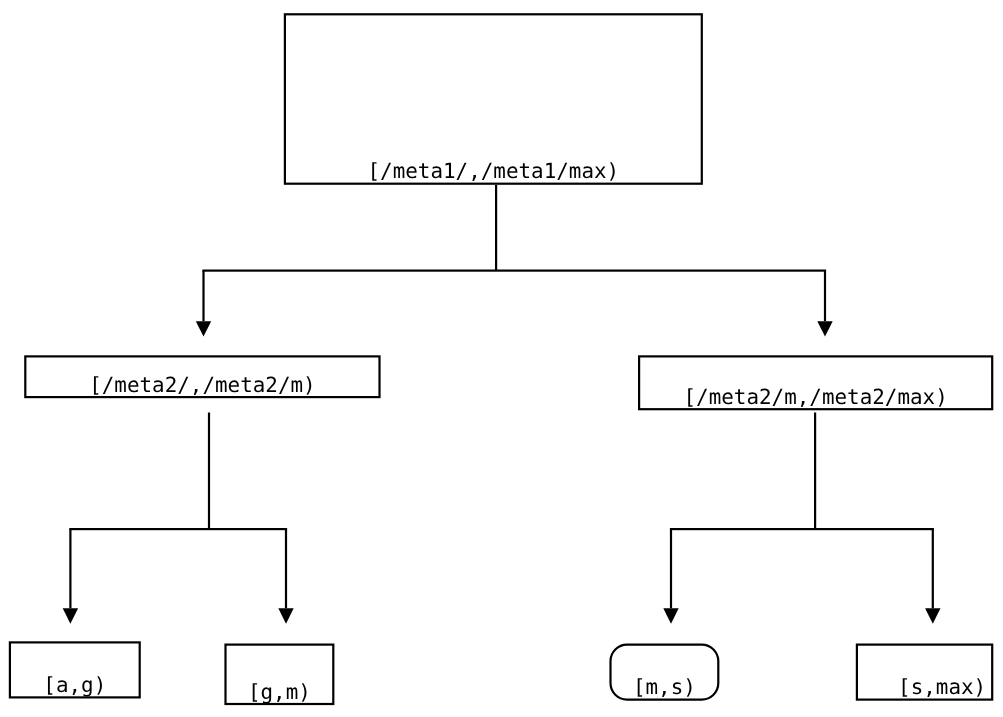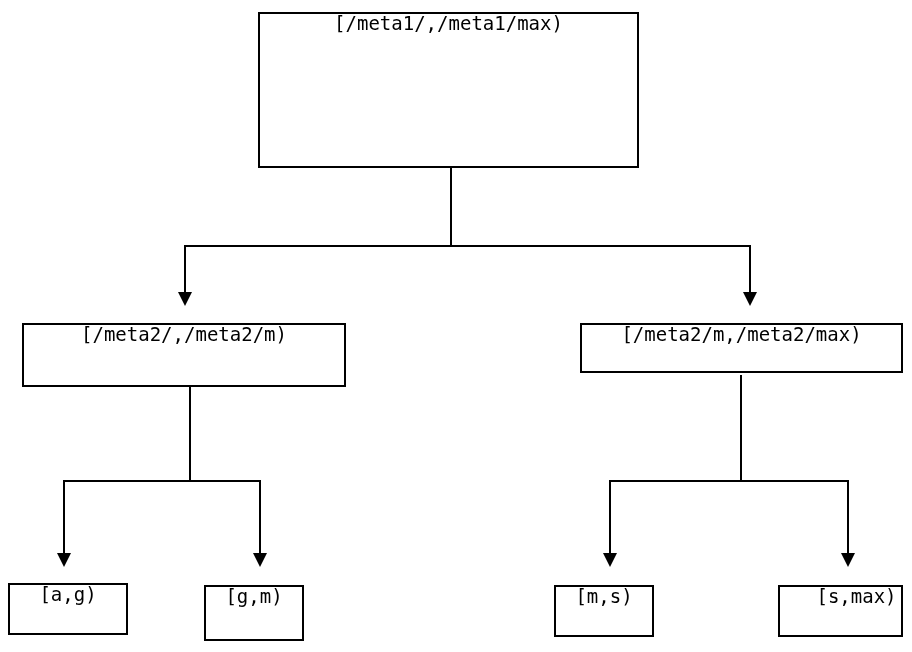--- a/index.html
+++ b/index.html
@@ -17,46 +17,46 @@
     font-family: "DejaVu Sans Mono", "Liberation Mono", monospace;
   }
 
   
   .node {
     position: absolute;
     box-sizing: border-box;
     border: 2px solid #000000;
     background: #ffffff;
     display: flex;
-    align-items: flex-start;
+    align-items: flex-end;
     justify-content: center;
     color: #000000;
     font-family: "DejaVu Sans Mono", "Liberation Mono", monospace;
     font-size: 19px;
     line-height: 1;
     letter-spacing: 0px;
     white-space: pre;
     user-select: none;
   }
   .node-label {
     display: block;
     white-space: pre;
   }
 
   
   .node.root   { left: 258px; top: 12px;  width: 381px; height: 156px; }
 
   
-  .node.mid-left  { left: 22px;  top: 323px; width: 324px; height: 64px; }
+  .node.mid-left  { left: 22px;  top: 323px; width: 324px; height: 39px; }
   .node.mid-right { left: 580px; top: 323px; width: 323px; height: 50px; }
 
   
   .node.leaf-a { left: 8px;   top: 583px; width: 120px; height: 52px; }
   .node.leaf-b { left: 204px; top: 585px; width: 100px; height: 56px; }
-  .node.leaf-c { left: 554px; top: 585px; width: 100px; height: 52px; }
+  .node.leaf-c { left: 554px; top: 585px; width: 100px; height: 52px; border-radius: 16px; }
   .node.leaf-d { left: 778px; top: 585px; width: 125px; height: 52px; padding-left: 32px; }
 
   
   .vline {
     position: absolute;
     width: 2px;
     background: #000000;
   }
   .hline {
     position: absolute;

